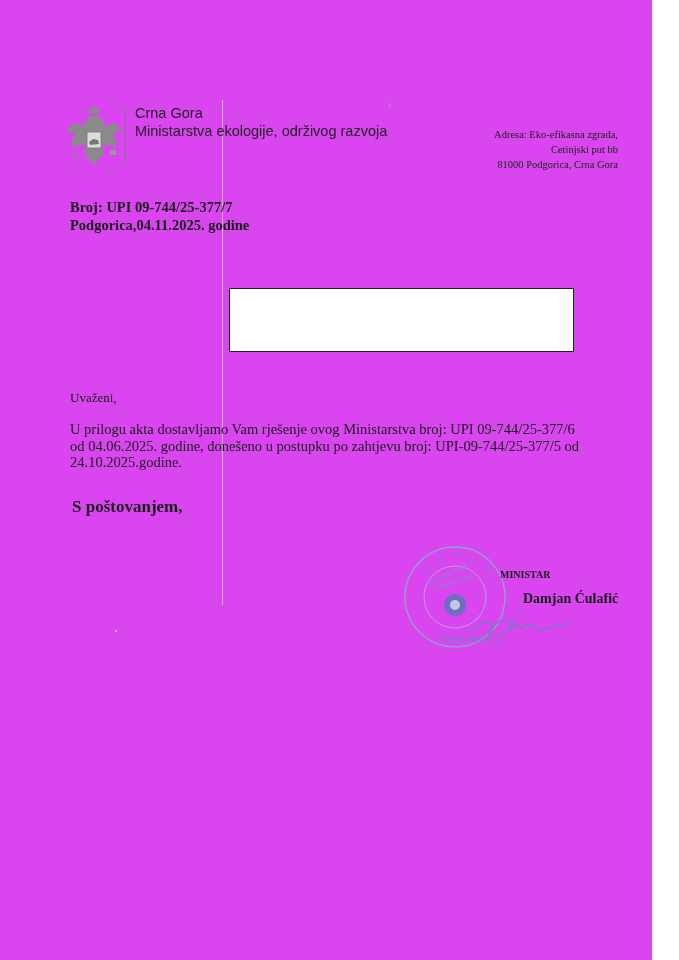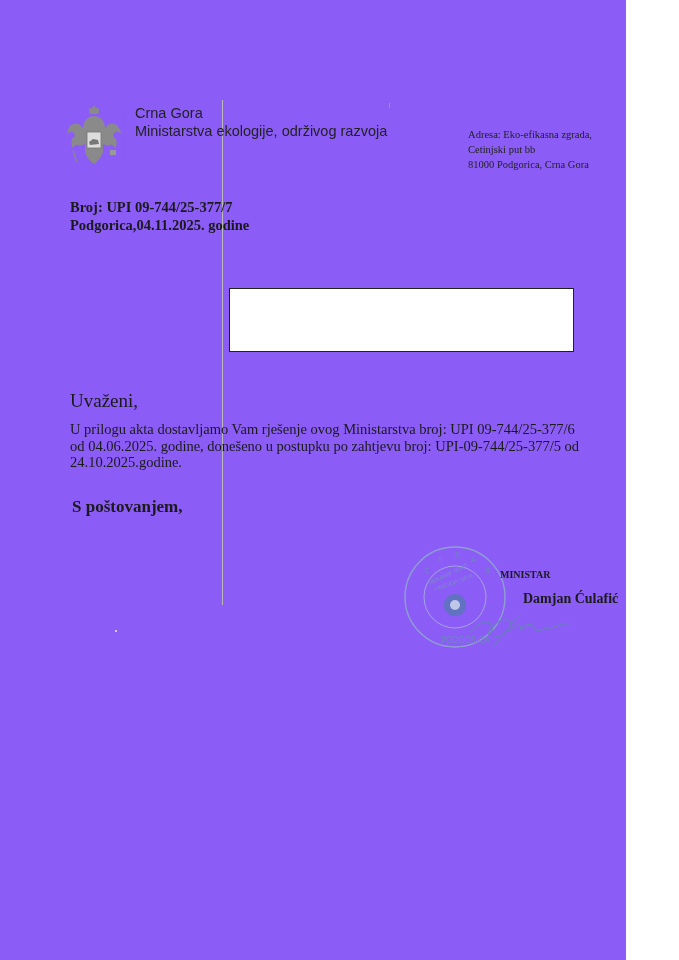--- a/index.html
+++ b/index.html
@@ -1,38 +1,38 @@
 <!DOCTYPE html>
 <html><head>
   <meta charset="utf-8">
   <style>
     html, body { margin: 0; padding: 0; }
     body {
       width: 679px; height: 960px; background: #ffffff; position: relative; overflow: hidden;
       font-family: "Liberation Serif", serif; color: #1a1a1a;
     }
-    .page { position: absolute; left: 0; top: 0; width: 578px; height: 960px; background: #8b5cf6; padding-left: 48px; }
+    .page { position: absolute; left: 0; top: 0; width: 652px; height: 960px; background: #d946ef; }
     .scan-line { position: absolute; left: 222px; top: 100px; width: 1px; height: 505px; background: #b9b9b9; }
     .scan-dot { position: absolute; left: 389px; top: 103px; width: 1px; height: 5px; background: #999; }
     .scan-dot2 { position: absolute; left: 115px; top: 630px; width: 2px; height: 2px; background: #ccc; }
 
     .crest { position: absolute; left: 65px; top: 106px; width: 58px; height: 62px; }
     .header-rule { position: absolute; left: 125px; top: 108px; width: 1px; height: 56px; background: #7a7a7a; }
     .header-text { position: absolute; left: 135px; top: 105px; font-family: "Liberation Sans", sans-serif; font-size: 14.5px; line-height: 17.5px; color: #222; }
     .header-text div { white-space: nowrap; }
 
-    .address { position: absolute; right: 34px; top: 127px; font-size: 10.5px; line-height: 15px; color: #222; }
+    .address { position: absolute; right: 34px; top: 127px; text-align: right; font-size: 10.5px; line-height: 15px; color: #222; }
     .address div { white-space: nowrap; }
 
     .ref { position: absolute; left: 70px; top: 198px; font-size: 14.5px; line-height: 18px; font-weight: bold; }
     .ref div { white-space: nowrap; }
 
     .recipient-box { position: absolute; left: 229px; top: 288px; width: 343px; height: 62px; border: 1.5px solid #222; background: #fff; }
 
-    .salutation { position: absolute; left: 70px; top: 390px; font-size: 19px; }
+    .salutation { position: absolute; left: 70px; top: 390px; font-size: 13px; }
     .body-text { position: absolute; left: 70px; top: 421px; width: 470px; font-size: 14.5px; line-height: 16.5px; }
     .body-text div { white-space: nowrap; }
     .closing { position: absolute; left: 72px; top: 497px; font-size: 17px; font-weight: bold; }
 
     .stamp { position: absolute; left: 403px; top: 545px; width: 104px; height: 104px; }
     .sig-title { position: absolute; left: 500px; top: 569px; font-size: 10px; font-weight: bold; }
     .sig-name { position: absolute; left: 480px; top: 591px; font-size: 14px; font-weight: bold; margin-left: 43px; }
     .signature { position: absolute; left: 462px; top: 600px; width: 120px; height: 50px; }
   </style>
 </head>

